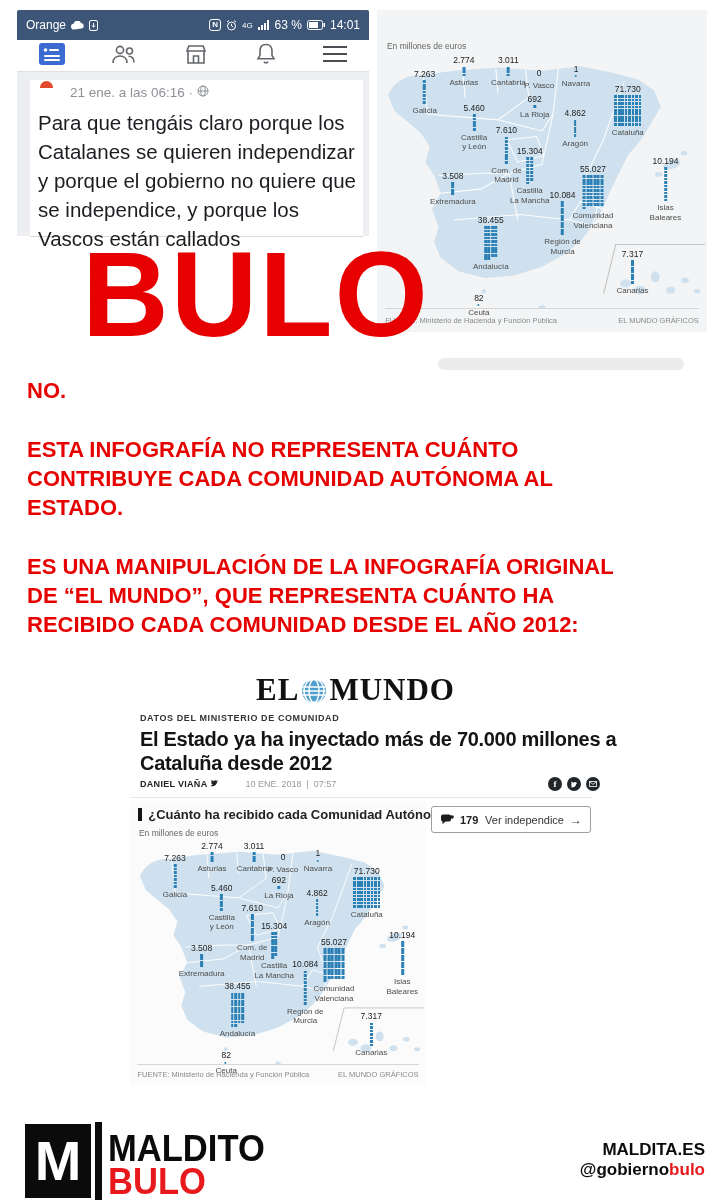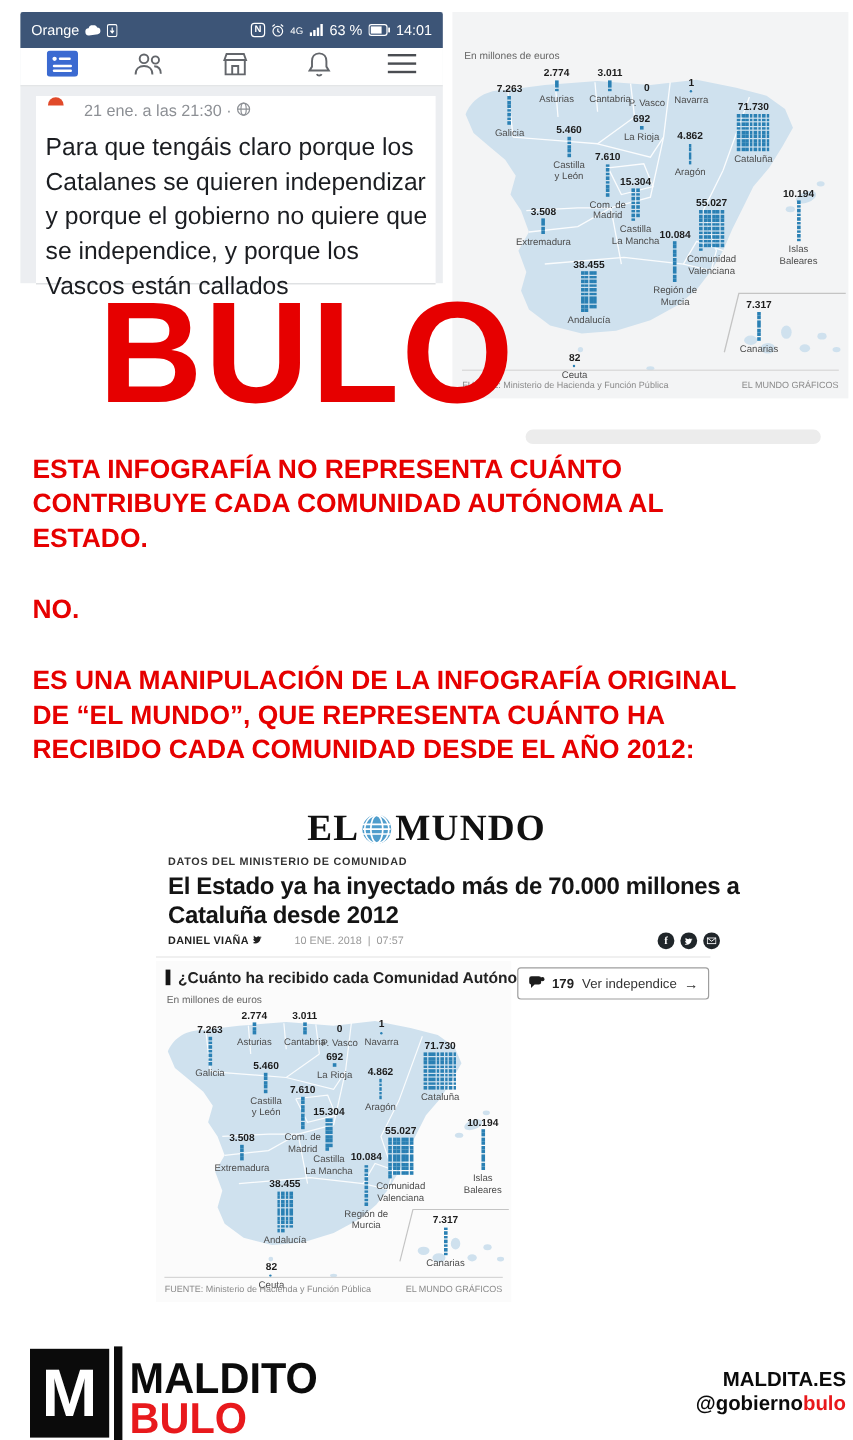--- a/index.html
+++ b/index.html
@@ -24,21 +24,21 @@
 
   
   .infographic{box-sizing:border-box;}
   .ig-title{position:absolute;left:2.8%;top:2.2%;font-size:13px;font-weight:bold;color:#222;white-space:nowrap;}
   .ig-title .bar{display:inline-block;width:4px;height:13px;background:#151515;margin-right:6px;vertical-align:-2px;}
   .ig-title .swapped{color:#64798a;}
   .ig-sub{position:absolute;left:3%;top:9.6%;font-size:8.5px;color:#666;}
   .ig-map{position:absolute;left:0;top:13.5%;width:100%;height:83%;}
   .ig-regions{position:absolute;inset:0;}
   .region{position:absolute;transform:translateX(-50%);display:flex;flex-direction:column;align-items:center;}
-  .rval{font-size:8.5px;font-weight:bold;color:#1c1c1c;line-height:1.1;margin-bottom:1px;white-space:nowrap;}
+  .rval{font-size:8.5px;font-weight:normal;color:#1c1c1c;line-height:1.1;margin-bottom:1px;white-space:nowrap;}
   .rsq{display:grid;gap:0.7px;justify-content:center;}
   .rsq i{width:2.8px;height:2.8px;background:#2a80b4;display:block;}
   .rsq i.dot{width:2px;height:2px;border-radius:50%;}
   .rname{font-size:8px;color:#4c4c4c;text-align:center;line-height:1.2;margin-top:2px;white-space:nowrap;}
   .ig-divline{position:absolute;left:2.5%;right:2.5%;bottom:7%;border-top:1px solid #d6d6d6;}
   .ig-footer{position:absolute;left:2.5%;right:2.5%;bottom:2.2%;display:flex;justify-content:space-between;
              font-size:7.5px;color:#8a8a8a;white-space:nowrap;}
 
   .info-top{left:377px;top:10px;width:330px;height:322px;background:#f3f4f5;}
   .info-bottom{left:130px;top:801px;width:296px;height:284px;background:#fbfbfb;}
@@ -166,21 +166,21 @@
           <rect y="1" width="24" height="2" fill="#4a4d52"></rect>
           <rect y="8" width="24" height="2" fill="#4a4d52"></rect>
           <rect y="15" width="24" height="2" fill="#4a4d52"></rect>
         </svg>
     </span>
   </div>
 
   <div class="abs postcard">
     <div class="abs avatar-sliver"></div>
     <div class="abs ts-row">
-      <span>21 ene. a las 21:30 ·</span>
+      <span>21 ene. a las 06:16 ·</span>
       <span>
         <svg width="12" height="12" viewBox="0 0 12 12" fill="none" stroke="#8d9095" stroke-width="1">
             <circle cx="6" cy="6" r="5"></circle>
             <ellipse cx="6" cy="6" rx="2.2" ry="5"></ellipse>
             <path d="M1,6 h10"></path>
           </svg>
       </span>
     </div>
     <div class="abs post-text">Para que tengáis claro porque los Catalanes se quieren independizar y porque el gobierno no quiere que se independice, y porque los Vascos están callados</div>
   </div>
@@ -575,22 +575,22 @@
   <div class="ig-divline"></div>
   <div class="ig-footer">
     <span>FUENTE: Ministerio de Hacienda y Función Pública</span>
     <span>EL MUNDO GRÁFICOS</span>
   </div>
 </div>
 <div class="abs gray-strip"></div>
 
 <div class="abs bulo-big">BULO</div>
 <div class="abs red-block">
+  <p>NO.</p>
   <p>ESTA INFOGRAFÍA NO REPRESENTA CUÁNTO CONTRIBUYE CADA COMUNIDAD AUTÓNOMA AL ESTADO.</p>
-  <p>NO.</p>
   <p>ES UNA MANIPULACIÓN DE LA INFOGRAFÍA ORIGINAL DE “EL MUNDO”, QUE REPRESENTA CUÁNTO HA RECIBIDO CADA COMUNIDAD DESDE EL AÑO 2012:</p>
 </div>
 
 <div class="abs em-logo">
   <span>EL</span><span class="glb"><svg width="26" height="26" viewBox="0 0 26 26">
         <circle cx="13" cy="13" r="12" fill="#4f9dcc"></circle>
         <g stroke="#fff" stroke-width="1.4" fill="none">
           <path d="M1.5,9 h23 M1.5,13 h23 M1.5,17 h23"></path>
           <ellipse cx="13" cy="13" rx="5" ry="11.5"></ellipse>
           <ellipse cx="13" cy="13" rx="10" ry="11.8"></ellipse>

